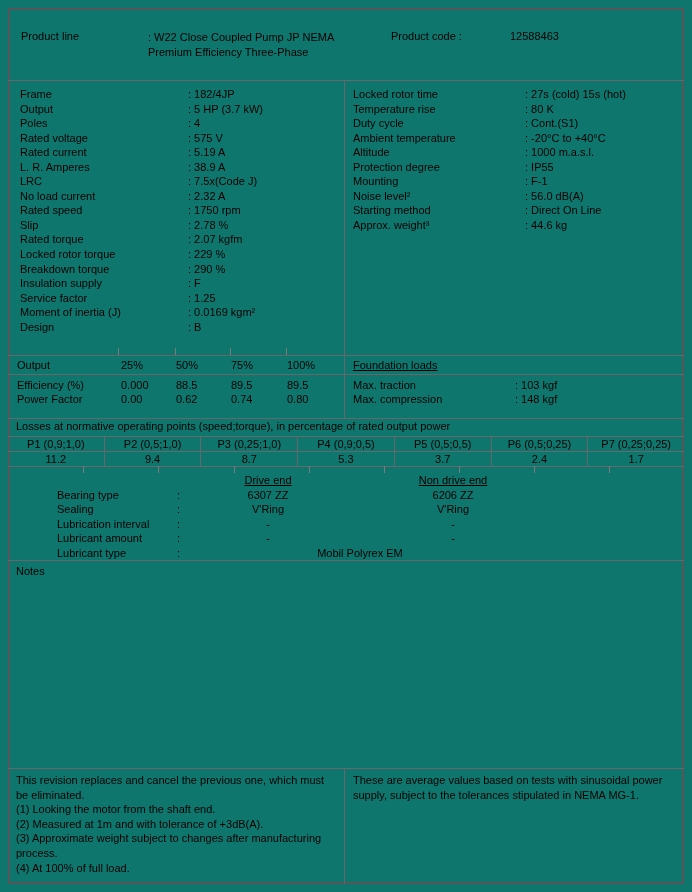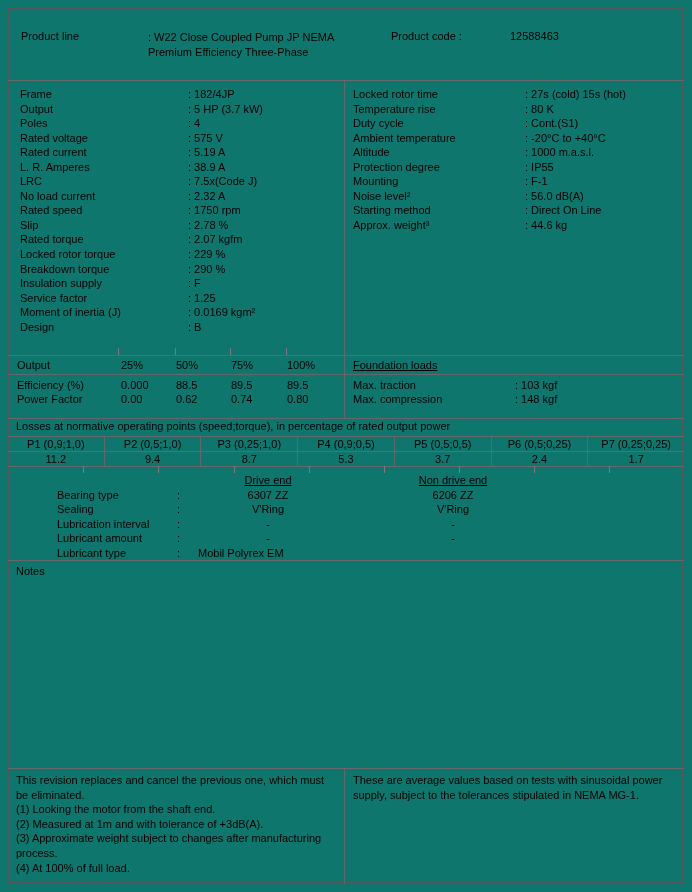--- a/index.html
+++ b/index.html
@@ -22,21 +22,21 @@
   .o-cell{position:absolute;white-space:nowrap;line-height:14px;}
   .loss-row{position:absolute;left:8px;width:676px;display:flex;}
   .loss-cell{flex:1;text-align:center;line-height:14px;padding-top:1px;
     box-sizing:border-box;}
   .loss-cell + .loss-cell{border-left:1px solid #66676b;}
   .b-row{position:absolute;left:8px;width:676px;height:14.5px;line-height:14.5px;}
   .b-label{position:absolute;left:9px;white-space:nowrap;margin-left:40px;}
   .b-colon{position:absolute;left:169px;}
   .b-col1{position:absolute;left:190px;width:140px;text-align:center;}
   .b-col2{position:absolute;left:375px;width:140px;text-align:center;}
-  .b-span{position:absolute;left:190px;width:324px;text-align:left;}
+  .b-span{position:absolute;left:190px;width:324px;text-align:center;}
   .underlined{text-decoration:underline;}
   .footer-text{line-height:14.6px;}
 </style>
 </head>
 <body>
 
 <div class="page">
   <div class="outer-box"></div>
 
   <div>

